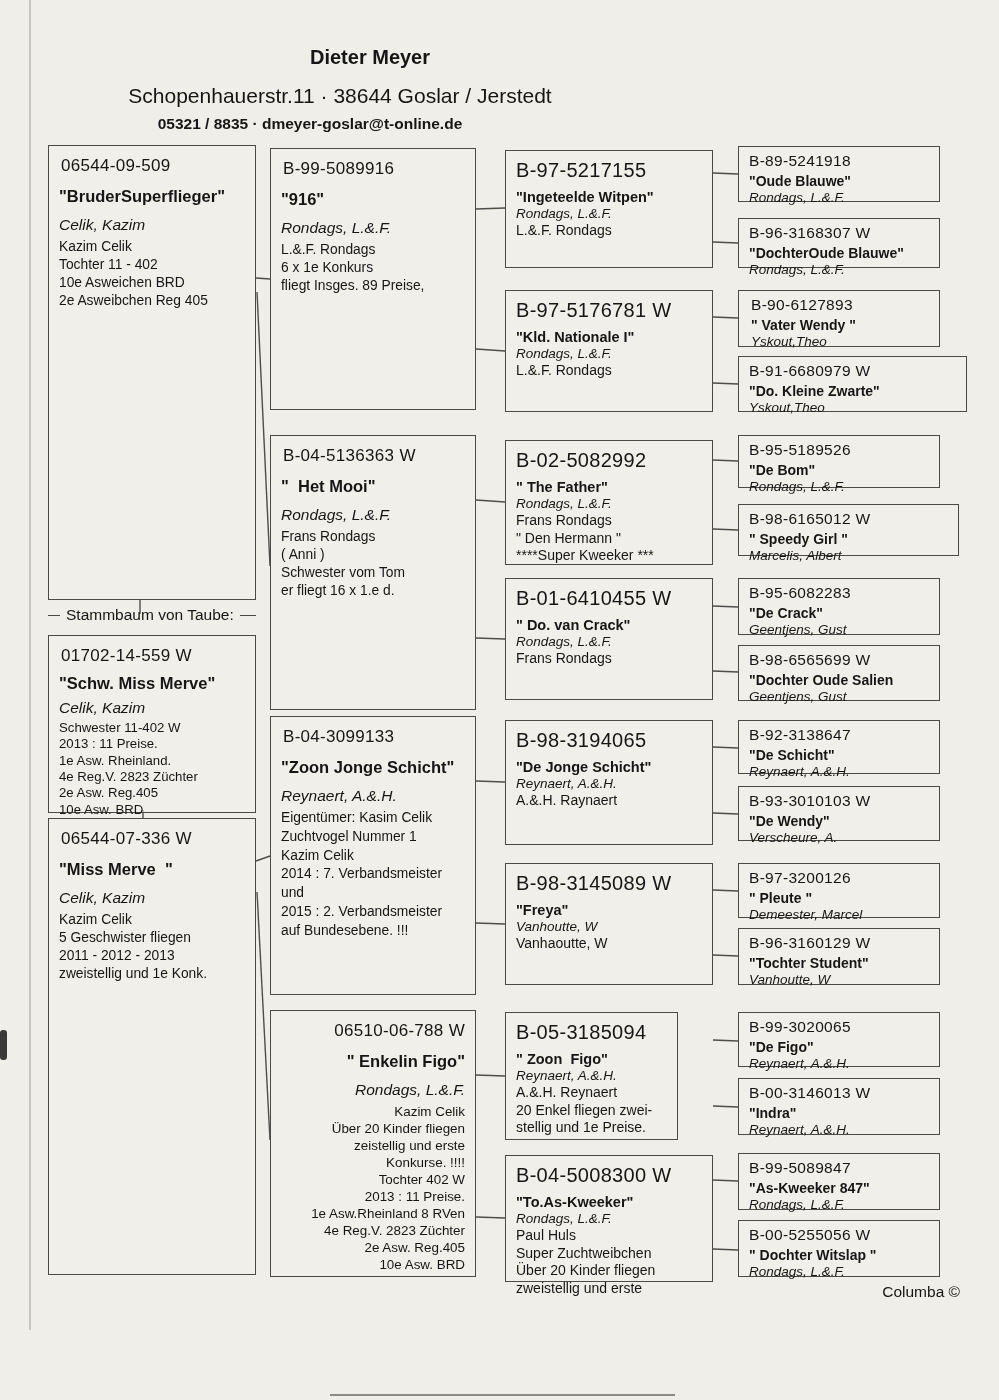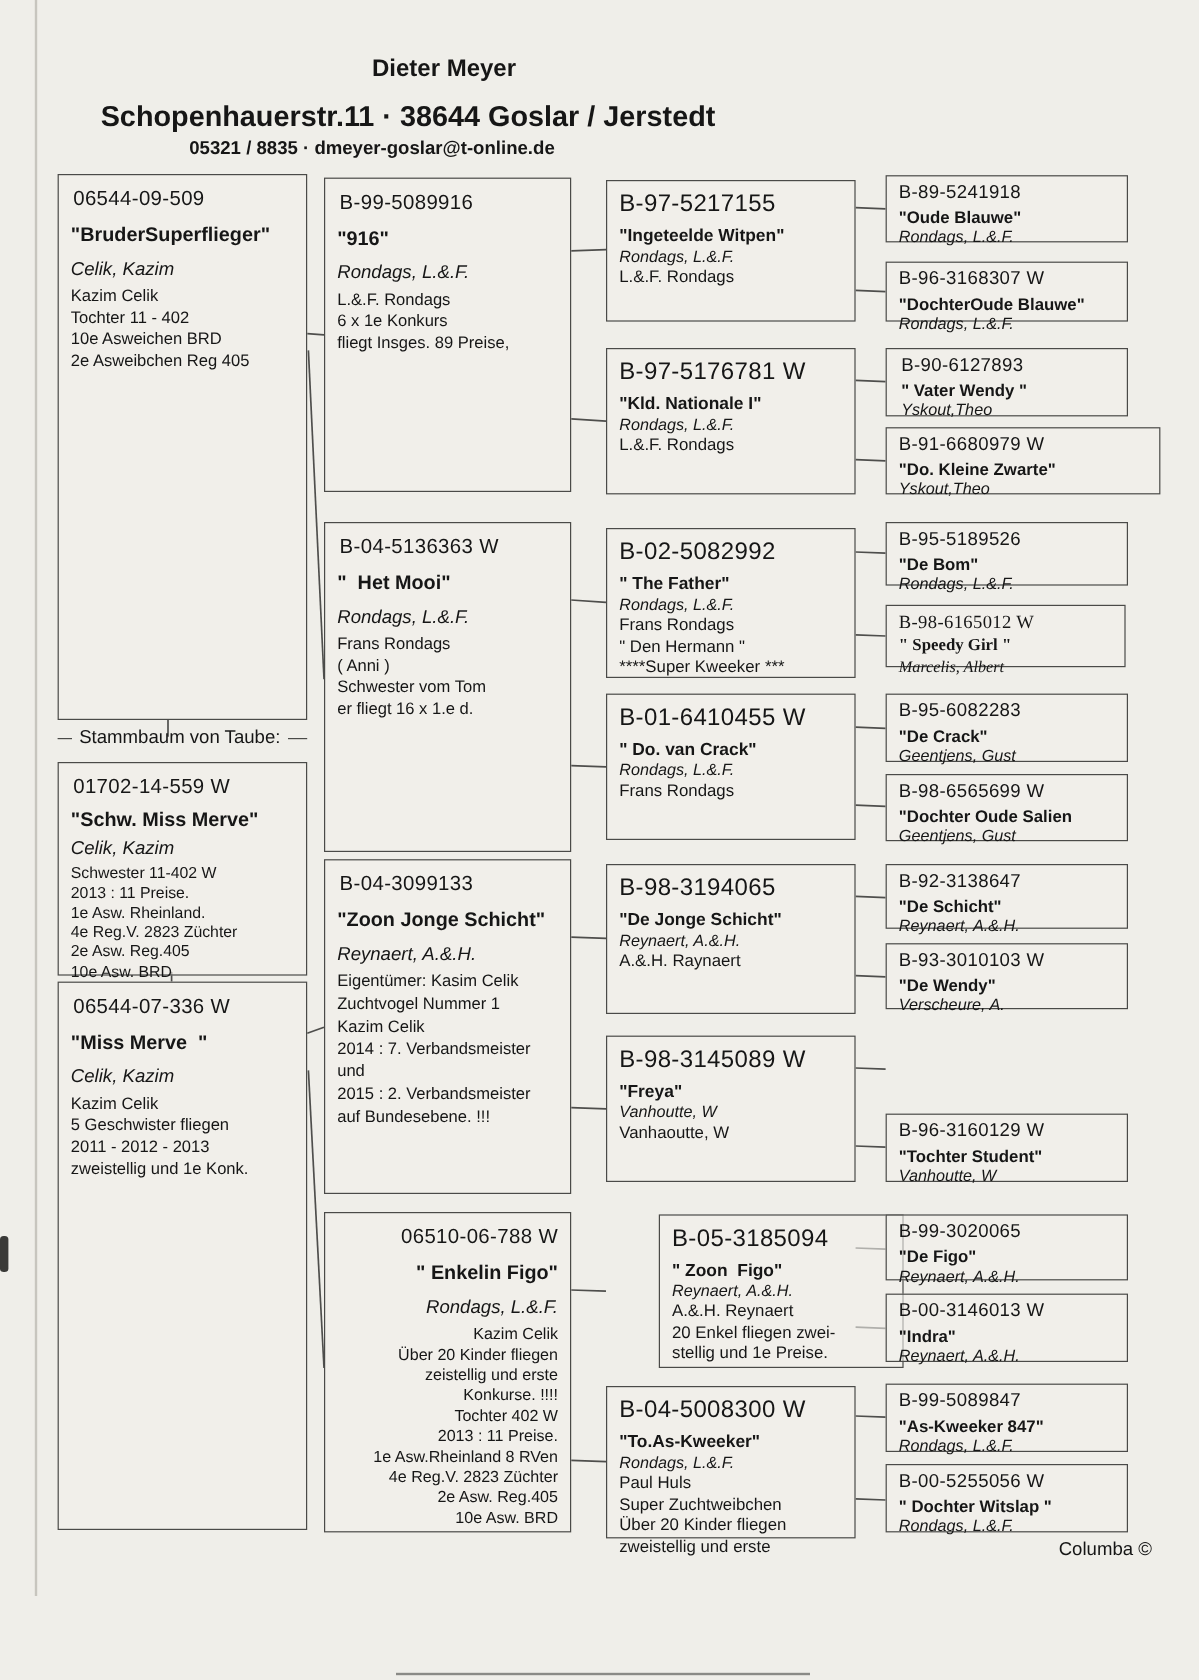--- a/index.html
+++ b/index.html
@@ -10,21 +10,21 @@
     color:#161616;
   }
   .page{position:absolute;inset:0;}
   
   .scan-edge-left{position:absolute;left:29px;top:0;width:2px;height:1330px;background:#c7c5be;}
   .scan-blob{position:absolute;left:0;top:1030px;width:7px;height:30px;background:#3a3a38;border-radius:3px;}
   .scan-edge-bottom{position:absolute;left:330px;top:1394px;width:345px;height:2px;background:#8a8a86;}
 
   .hdr{position:absolute;text-align:center;}
   .hdr-name{left:150px;top:46px;width:440px;font-size:20px;font-weight:bold;}
-  .hdr-addr{left:60px;top:84px;width:560px;font-size:24px;font-weight:bold;}
+  .hdr-addr{left:60px;top:84px;width:560px;font-size:21px;font-weight:normal;}
   .hdr-contact{left:110px;top:115px;width:400px;font-size:15.5px;font-weight:bold;}
 
   svg.connectors{position:absolute;left:0;top:0;z-index:0;}
 
   .box{
     position:absolute;z-index:1;box-sizing:border-box;
     border:1.7px solid #4a4a48;padding:8px 10px;background:rgba(241,240,235,.6);
   }
   .ring{font-size:17px;letter-spacing:.3px;padding:2px 0 0 2px;}
   .bird-name{font-weight:bold;font-size:16.5px;margin-top:11px;white-space:pre;}
@@ -228,21 +228,21 @@
     <div class="details">A.&amp;.H. Raynaert</div>
   </div>
 
   <div class="box g3" style="left:505px;top:863px;width:208px;height:122px;">
     <div class="ring">B-98-3145089 W</div>
     <div class="bird-name">"Freya"</div>
     <div class="breeder">Vanhoutte, W</div>
     <div class="details">Vanhaoutte, W</div>
   </div>
 
-  <div class="box g3" style="left:505px;top:1012px;width:204px;height:128px;margin-left:44px;">
+  <div class="box g3" style="left:505px;top:1012px;width:173px;height:128px;">
     <div class="ring">B-05-3185094</div>
     <div class="bird-name">" Zoon  Figo"</div>
     <div class="breeder">Reynaert, A.&amp;.H.</div>
     <div class="details">A.&amp;.H. Reynaert
 20 Enkel fliegen zwei-
 stellig und 1e Preise.</div>
   </div>
 
   <div class="box g3" style="left:505px;top:1155px;width:208px;height:127px;">
     <div class="ring">B-04-5008300 W</div>
@@ -277,21 +277,21 @@
     <div class="bird-name">"Do. Kleine Zwarte"</div>
     <div class="breeder">Yskout,Theo</div>
   </div>
 
   <div class="box g4" style="left:738px;top:435px;width:202px;height:53px;">
     <div class="ring">B-95-5189526</div>
     <div class="bird-name">"De Bom"</div>
     <div class="breeder">Rondags, L.&amp;.F.</div>
   </div>
 
-  <div class="box g4" style="left:738px;top:504px;width:200px;height:52px;font-family:Liberation Serif, serif;">
+  <div class="box g4" style="left:738px;top:504px;width:221px;height:52px;">
     <div class="ring">B-98-6165012 W</div>
     <div class="bird-name">" Speedy Girl "</div>
     <div class="breeder">Marcelis, Albert</div>
   </div>
 
   <div class="box g4" style="left:738px;top:578px;width:202px;height:57px;">
     <div class="ring">B-95-6082283</div>
     <div class="bird-name">"De Crack"</div>
     <div class="breeder">Geentjens, Gust</div>
   </div>
@@ -307,20 +307,25 @@
     <div class="bird-name">"De Schicht"</div>
     <div class="breeder">Reynaert, A.&amp;.H.</div>
   </div>
 
   <div class="box g4" style="left:738px;top:786px;width:202px;height:55px;">
     <div class="ring">B-93-3010103 W</div>
     <div class="bird-name">"De Wendy"</div>
     <div class="breeder">Verscheure, A.</div>
   </div>
 
+  <div class="box g4" style="left:738px;top:863px;width:202px;height:55px;">
+    <div class="ring">B-97-3200126</div>
+    <div class="bird-name">" Pleute "</div>
+    <div class="breeder">Demeester, Marcel</div>
+  </div>
 
   <div class="box g4" style="left:738px;top:928px;width:202px;height:57px;">
     <div class="ring">B-96-3160129 W</div>
     <div class="bird-name">"Tochter Student"</div>
     <div class="breeder">Vanhoutte, W</div>
   </div>
 
   <div class="box g4" style="left:738px;top:1012px;width:202px;height:55px;">
     <div class="ring">B-99-3020065</div>
     <div class="bird-name">"De Figo"</div>

